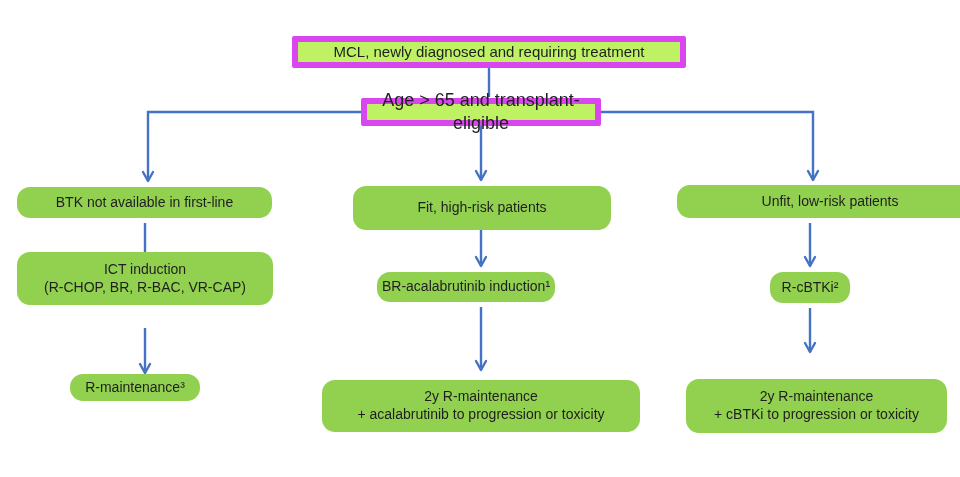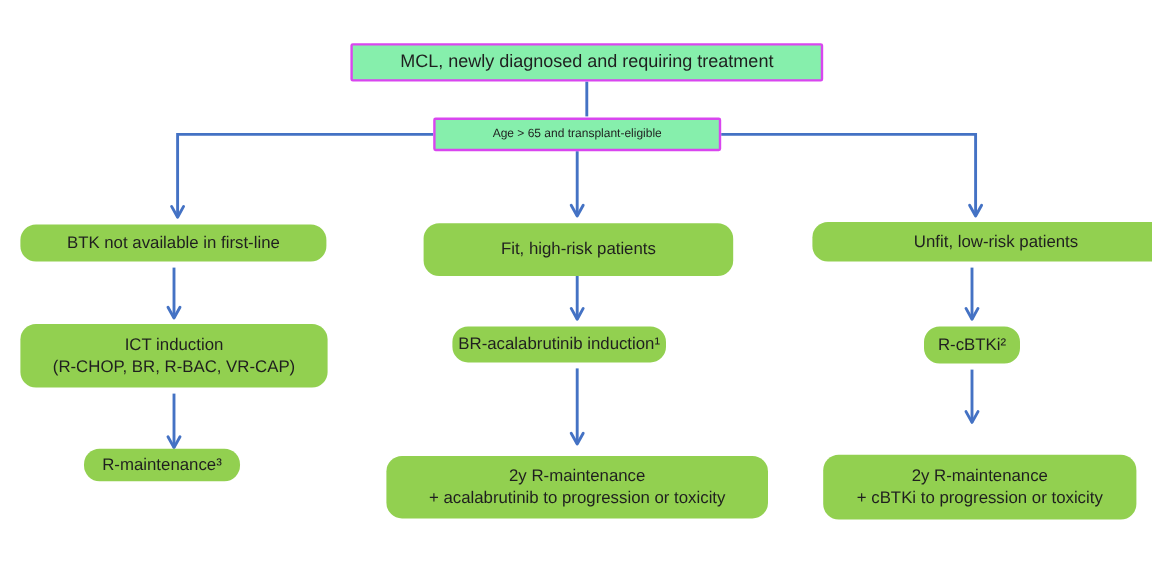--- a/index.html
+++ b/index.html
@@ -14,34 +14,34 @@
     position:absolute;
     display:flex;flex-direction:column;
     align-items:center;justify-content:center;
     text-align:center;
     color:#1f1f1f;
     box-sizing:border-box;
     line-height:1.28;
     border-radius:13px;
   }
   .node-white{
-    background:#86efac;
-    border:2px solid #d946ef;
+    background:#bef264;
+    border:6px solid #d946ef;
     border-radius:2px;
     font-size:15px;
   }
   .node-green{
     background:#92D050;
     font-size:14px;
   }
   .root-node{left:292px;top:36px;width:394px;height:32px;}
-  .decision-node{left:361px;top:98px;width:240px;height:28px;font-size:10px;}
+  .decision-node{left:361px;top:98px;width:240px;height:28px;font-size:18px;}
 
   .l1{left:17px;top:187px;width:255px;height:31px;}
-  .l2{left:17px;top:270px;width:256px;height:53px;}
+  .l2{left:17px;top:252px;width:256px;height:53px;}
   .l3{left:70px;top:374px;width:130px;height:27px;}
 
   .m1{left:353px;top:186px;width:258px;height:44px;}
   .m2{left:377px;top:272px;width:178px;height:30px;}
   .m3{left:322px;top:380px;width:318px;height:52px;}
 
   .r1{left:677px;top:185px;width:306px;height:33px;}
   .r2{left:770px;top:272px;width:80px;height:31px;}
   .r3{left:686px;top:379px;width:261px;height:54px;}
 

